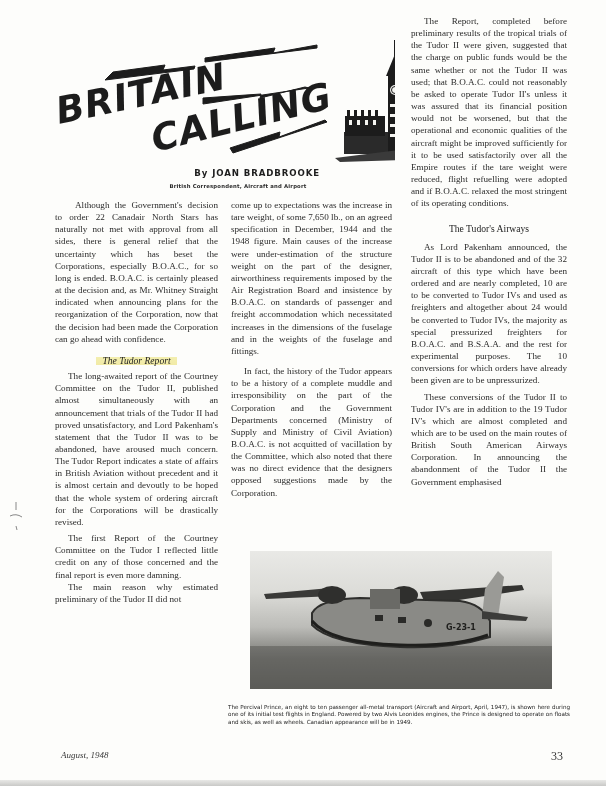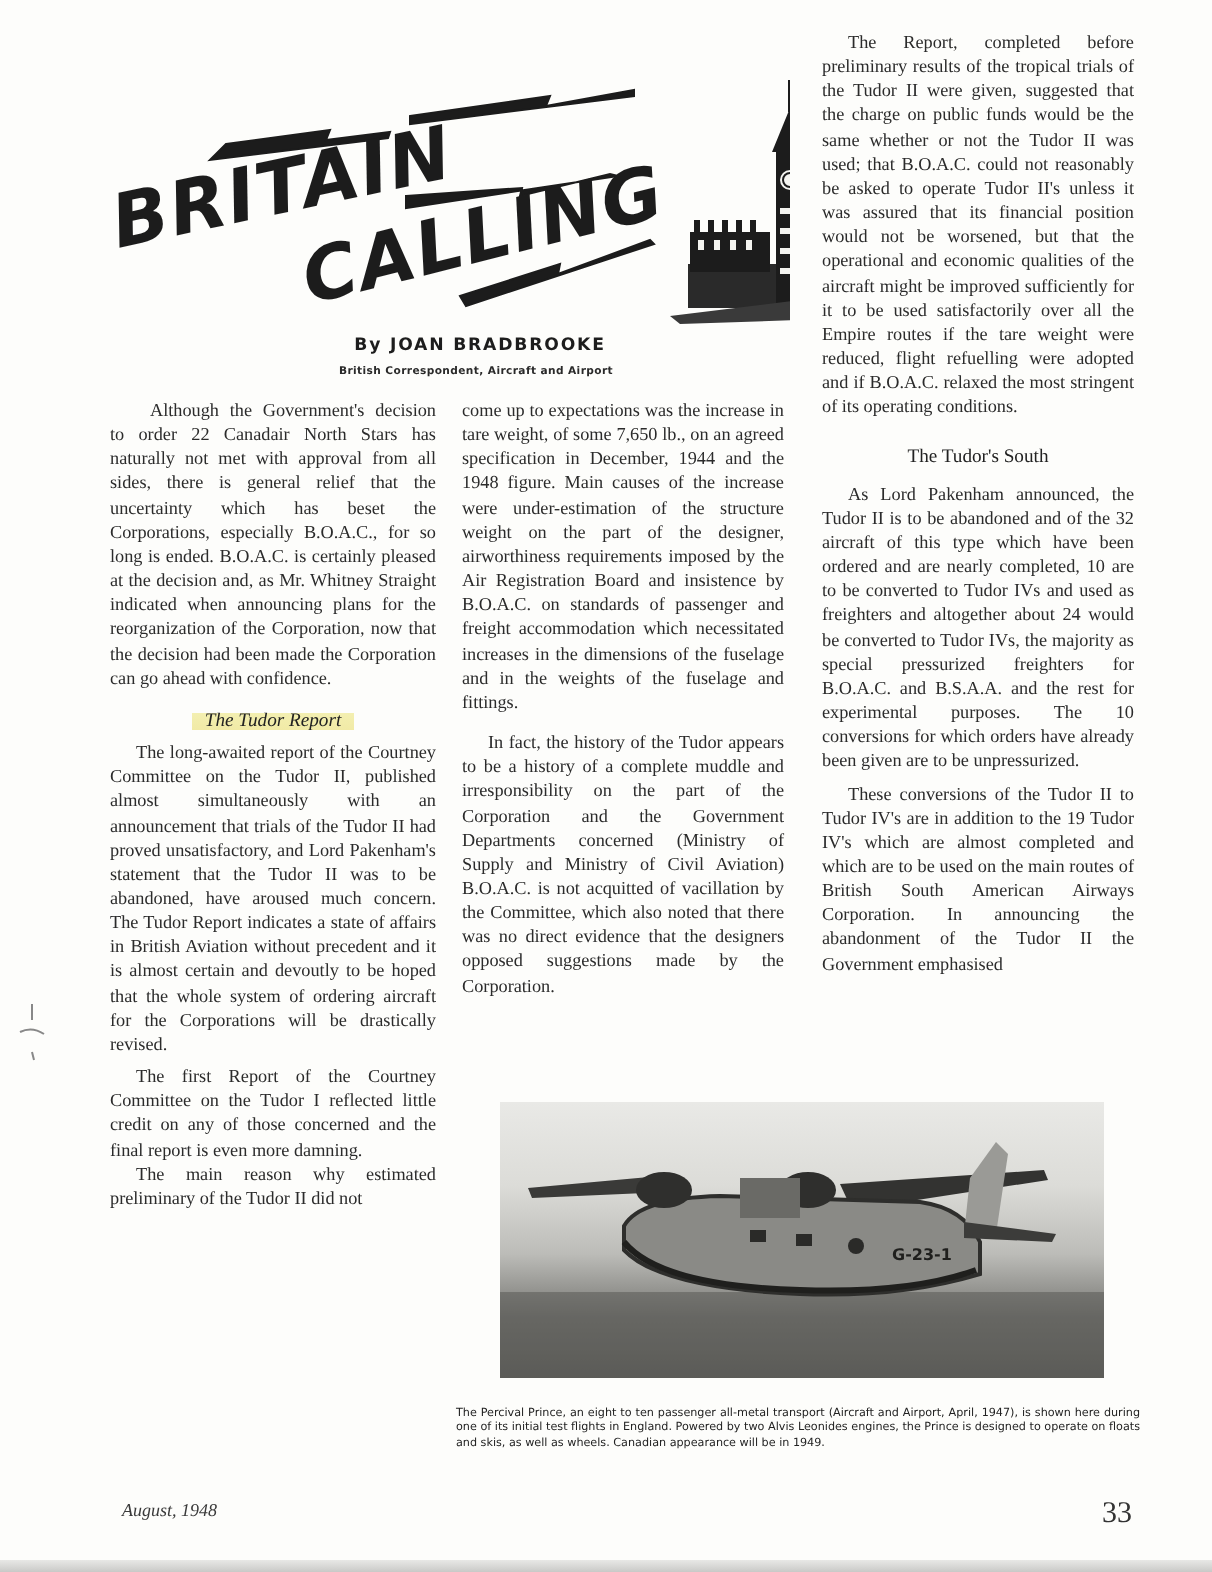--- a/index.html
+++ b/index.html
@@ -5,41 +5,41 @@
   html, body { margin: 0; padding: 0; }
   body {
     width: 606px; height: 786px; position: relative; overflow: hidden;
     background: #fdfdfb;
     font-family: "Liberation Serif", "DejaVu Serif", serif;
     color: #2a2a2a;
   }
   .page-shadow { position: absolute; left: 0; right: 0; bottom: 0; height: 6px;
     background: linear-gradient(#e8e8e6, #c9c9c7); }
   .title-art { position: absolute; left: 55px; top: 20px; width: 340px; height: 145px; }
-  .byline { position: absolute; left: 160px; top: 168px; width: 160px; text-align: center;
+  .byline { position: absolute; left: 160px; top: 168px; width: 160px; text-align: right;
     font-family: "DejaVu Sans", sans-serif; font-weight: bold; font-size: 8.6px; letter-spacing: 0.9px; color: #1d1d1d; }
   .affil { position: absolute; left: 138px; top: 183px; width: 200px; text-align: center;
     font-family: "DejaVu Sans", sans-serif; font-weight: bold; font-size: 5.3px; color: #2a2a2a; letter-spacing: 0.2px; }
   .col { position: absolute; font-size: 9.15px; line-height: 12.15px; text-align: justify; color: #2b2b2b; }
   .col p { margin: 0; text-indent: 13px; }
   .col p + p { margin-top: 4px; }
   .col1 { left: 55px; top: 199px; width: 163px; }
   .col2 { left: 231px; top: 199px; width: 161px; }
   .col3 { left: 411px; top: 15px; width: 156px; }
   .col1 p.first { text-indent: 20px; }
   .subhead { text-align: center; font-size: 9.6px; margin: 10px 0 3px 0; color: #222; }
   .hl { background: linear-gradient(transparent 15%, #f3efb0 15%, #f1eaa6 90%, transparent 90%); padding: 0 6px; font-style: italic; }
   .col3 .subhead { margin-top: 13px; margin-bottom: 6px; }
   .photo { position: absolute; left: 231px; top: 551px; width: 302px; height: 138px;
     background: linear-gradient(#e9e9e6 0%, #dcdcd8 30%, #bcbcb8 55%, #777773 78%, #5e5e5a 100%); overflow: hidden; margin-left: 19px; }
   .photo svg { position: absolute; left: 0; top: 0; }
   .caption { position: absolute; left: 228px; top: 704px; width: 342px; text-align: justify;
     font-family: "DejaVu Sans", sans-serif; font-size: 5.6px; line-height: 7.4px; color: #222; }
   .footer-date { position: absolute; left: 61px; top: 750px; font-style: italic; font-size: 9px; color: #3a3a3a; }
-  .page-number { position: absolute; left: 551px; top: 749px; font-size: 15px; color: #333; }
+  .page-number { position: absolute; left: 551px; top: 749px; font-size: 12px; color: #333; }
   .margin-mark { position: absolute; left: 8px; top: 500px; width: 30px; height: 40px; }
 </style>
 </head>
 <body>
 
 <svg class="title-art" viewBox="0 0 340 145" width="340" height="145">
   <g stroke="#1c1c1c" fill="#1c1c1c">
     <polygon points="58,52 110,45 108,50 140,46 139,49 50,60"></polygon>
     <polygon points="150,38 220,28 218,33 262,25 262,28 150,42"></polygon>
     <polygon points="148,78 206,74 205,78 250,67 254,68 148,84"></polygon>
@@ -85,21 +85,21 @@
   <p style="margin-top:0">The main reason why estimated preliminary of the Tudor II did not</p>
 </div>
 
 <div class="col col2">
   <p style="text-indent:0">come up to expectations was the increase in tare weight, of some 7,650 lb., on an agreed specification in December, 1944 and the 1948 figure. Main causes of the increase were under-estimation of the structure weight on the part of the designer, airworthiness requirements imposed by the Air Registration Board and insistence by B.O.A.C. on standards of passenger and freight accommodation which necessitated increases in the dimensions of the fuselage and in the weights of the fuselage and fittings.</p>
   <p style="margin-top:8px">In fact, the history of the Tudor appears to be a history of a complete muddle and irresponsibility on the part of the Corporation and the Government Departments concerned (Ministry of Supply and Ministry of Civil Aviation) B.O.A.C. is not acquitted of vacillation by the Committee, which also noted that there was no direct evidence that the designers opposed suggestions made by the Corporation.</p>
 </div>
 
 <div class="col col3">
   <p>The Report, completed before preliminary results of the tropical trials of the Tudor II were given, suggested that the charge on public funds would be the same whether or not the Tudor II was used; that B.O.A.C. could not reasonably be asked to operate Tudor II's unless it was assured that its financial position would not be worsened, but that the operational and economic qualities of the aircraft might be improved sufficiently for it to be used satisfactorily over all the Empire routes if the tare weight were reduced, flight refuelling were adopted and if B.O.A.C. relaxed the most stringent of its operating conditions.</p>
-  <div class="subhead">The Tudor's South</div>
+  <div class="subhead">The Tudor's Airways</div>
   <p>As Lord Pakenham announced, the Tudor II is to be abandoned and of the 32 aircraft of this type which have been ordered and are nearly completed, 10 are to be converted to Tudor IVs and used as freighters and altogether about 24 would be converted to Tudor IVs, the majority as special pressurized freighters for B.O.A.C. and B.S.A.A. and the rest for experimental purposes. The 10 conversions for which orders have already been given are to be unpressurized.</p>
   <p>These conversions of the Tudor II to Tudor IV's are in addition to the 19 Tudor IV's which are almost completed and which are to be used on the main routes of British South American Airways Corporation. In announcing the abandonment of the Tudor II the Government emphasised</p>
 </div>
 
 <div class="photo">
   <svg width="302" height="139" viewBox="0 0 302 139">
     <rect x="0" y="95" width="302" height="44" fill="#5a5a56" opacity="0.55"></rect>
     <g>
       <polygon points="14,43 80,37 84,45 16,48" fill="#3a3a38"></polygon>
       <polygon points="170,41 272,34 274,39 176,54" fill="#333331"></polygon>

